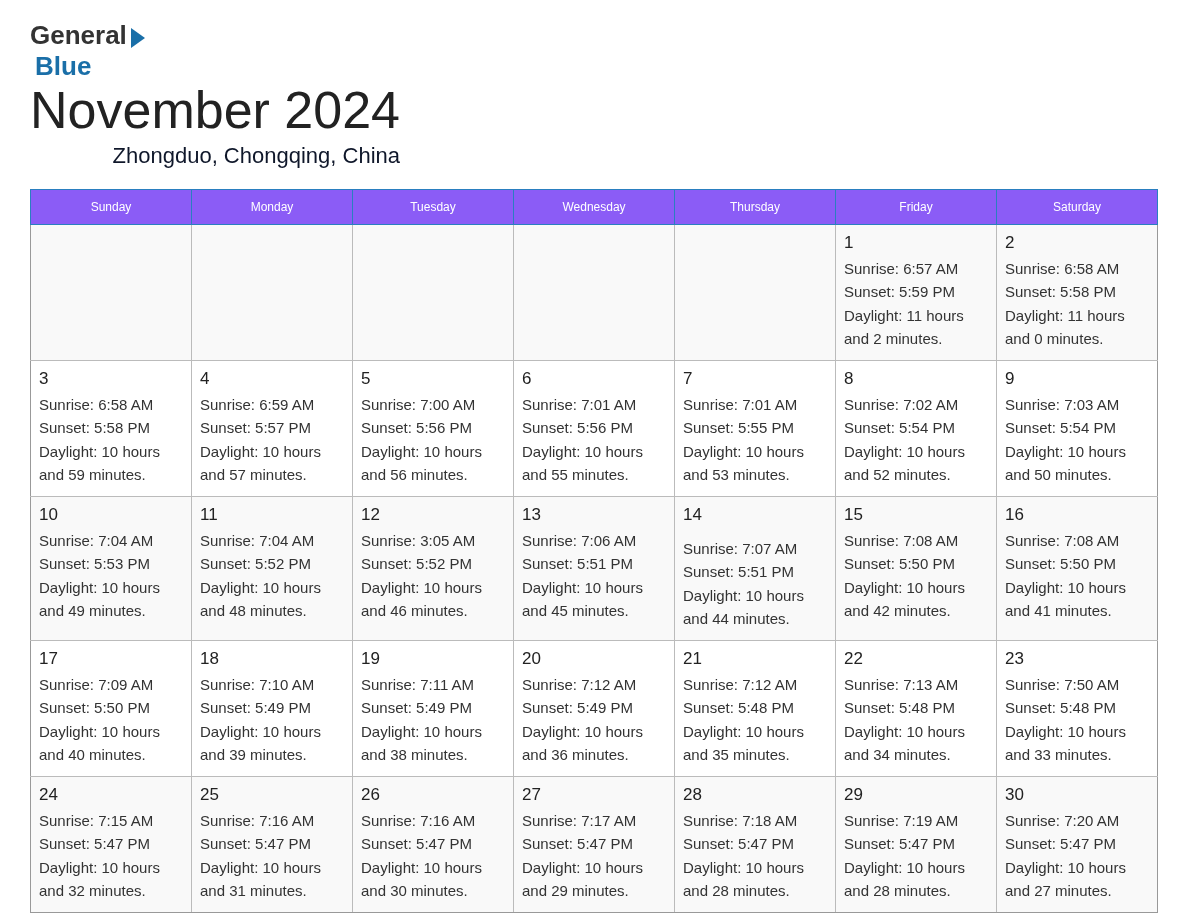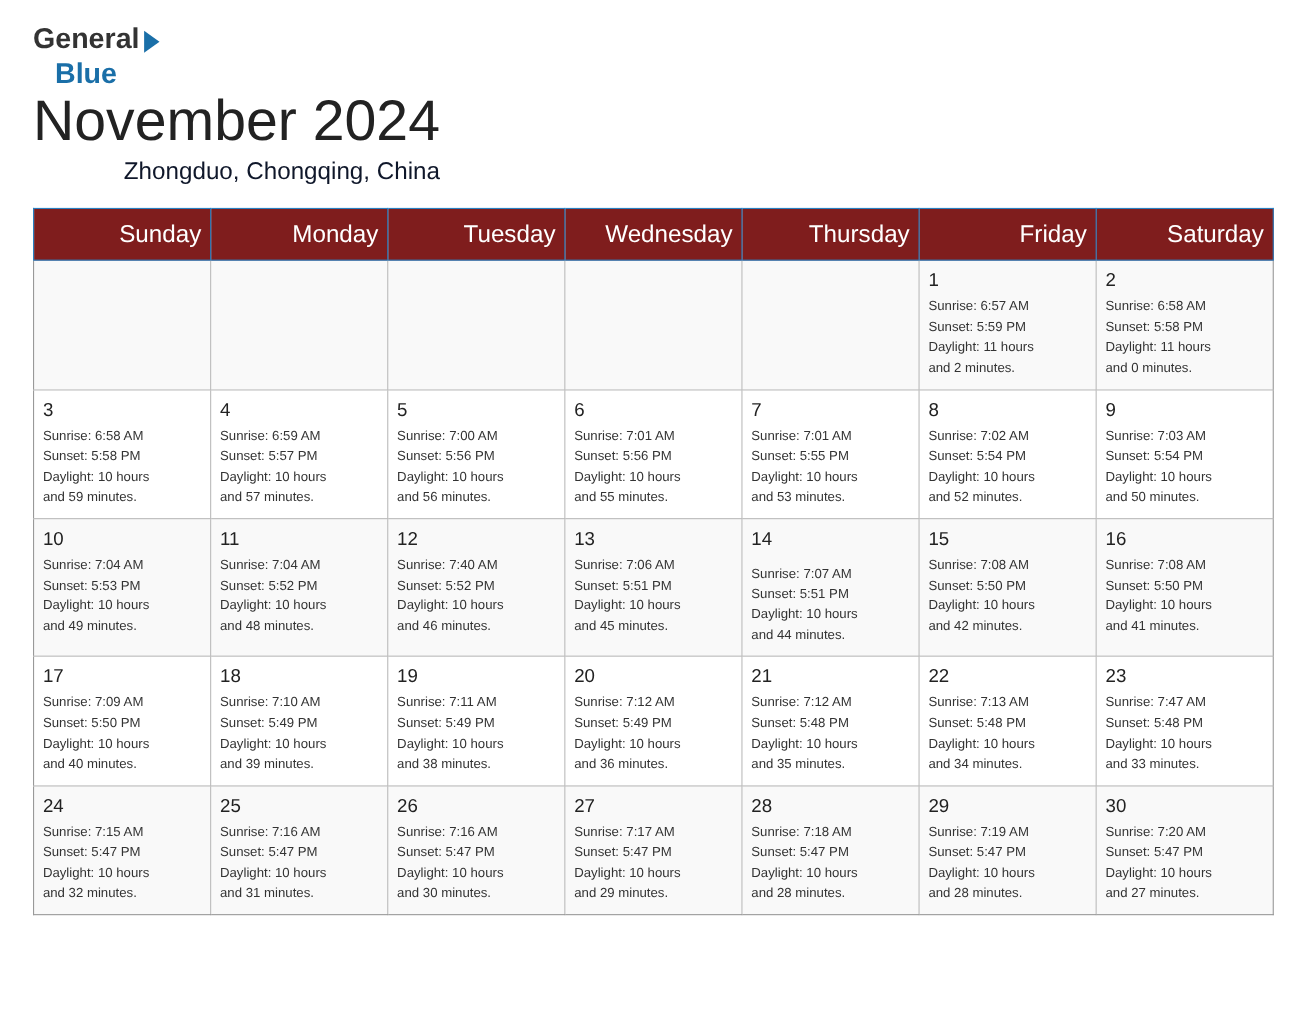--- a/index.html
+++ b/index.html
@@ -59,44 +59,44 @@
       font-size: 22px;
       color: #0f172a;
       margin-top: 4px;
     }
     .calendar {
       width: 100%;
       border-collapse: collapse;
       border: 1.5px solid #999;
     }
     .calendar thead tr th {
-      background: #7f1d1d;
+      background: #8b5cf6;
       color: #fff;
-      font-size: 22px;
+      font-size: 12px;
       font-weight: normal;
       padding: 10px 8px;
-      text-align: right;
+      text-align: center;
       border: 1px solid #2a7fc0;
     }
     .calendar tbody tr td {
       vertical-align: top;
       padding: 8px 8px 10px 8px;
       border: 1px solid #bbb;
       width: calc(100% / 7);
       min-height: 110px;
       height: 110px;
     }
     .day-number {
       font-size: 17px;
       color: #222;
       font-weight: normal;
       margin-bottom: 4px;
     }
     .day-info {
-      font-size: 12px;
+      font-size: 15px;
       color: #333;
       line-height: 1.55;
     }
     .empty-cell {
       background: #fff;
     }
     tbody tr:nth-child(odd) td {
       background: #f9f9f9;
     }
     tbody tr:nth-child(even) td {
@@ -114,21 +114,21 @@
   </style>
 </head>
 <body>
 
 <div class="header">
   <div class="logo">
     <div class="logo-top">
       <span class="logo-general">General</span>
       <div class="logo-arrow"></div>
     </div>
-    <div style="display:flex; align-items:center; margin-left:16px;">
+    <div style="display:flex; align-items:center; margin-left:1px;">
       <span class="logo-blue">Blue</span>
     </div>
   </div>
   <div class="title-block">
     <div class="month-title">November 2024</div>
     <div class="location">Zhongduo, Chongqing, China</div>
   </div>
 </div>
 
 <table class="calendar">
@@ -226,21 +226,21 @@
         </td>
         <td>
           <div class="day-number">11</div>
           <div class="day-info" style="white-space: pre-line;">Sunrise: 7:04 AM
 Sunset: 5:52 PM
 Daylight: 10 hours
 and 48 minutes.</div>
         </td>
         <td>
           <div class="day-number">12</div>
-          <div class="day-info" style="white-space: pre-line;">Sunrise: 7:40 AM
+          <div class="day-info" style="white-space: pre-line;">Sunrise: 3:05 AM
 Sunset: 5:52 PM
 Daylight: 10 hours
 and 46 minutes.</div>
         </td>
         <td>
           <div class="day-number">13</div>
           <div class="day-info" style="white-space: pre-line;">Sunrise: 7:06 AM
 Sunset: 5:51 PM
 Daylight: 10 hours
 and 45 minutes.</div>
@@ -305,21 +305,21 @@
         </td>
         <td>
           <div class="day-number">22</div>
           <div class="day-info" style="white-space: pre-line;">Sunrise: 7:13 AM
 Sunset: 5:48 PM
 Daylight: 10 hours
 and 34 minutes.</div>
         </td>
         <td>
           <div class="day-number">23</div>
-          <div class="day-info" style="white-space: pre-line;">Sunrise: 7:47 AM
+          <div class="day-info" style="white-space: pre-line;">Sunrise: 7:50 AM
 Sunset: 5:48 PM
 Daylight: 10 hours
 and 33 minutes.</div>
         </td>
       </tr>
       <tr>
         <td>
           <div class="day-number">24</div>
           <div class="day-info" style="white-space: pre-line;">Sunrise: 7:15 AM
 Sunset: 5:47 PM

